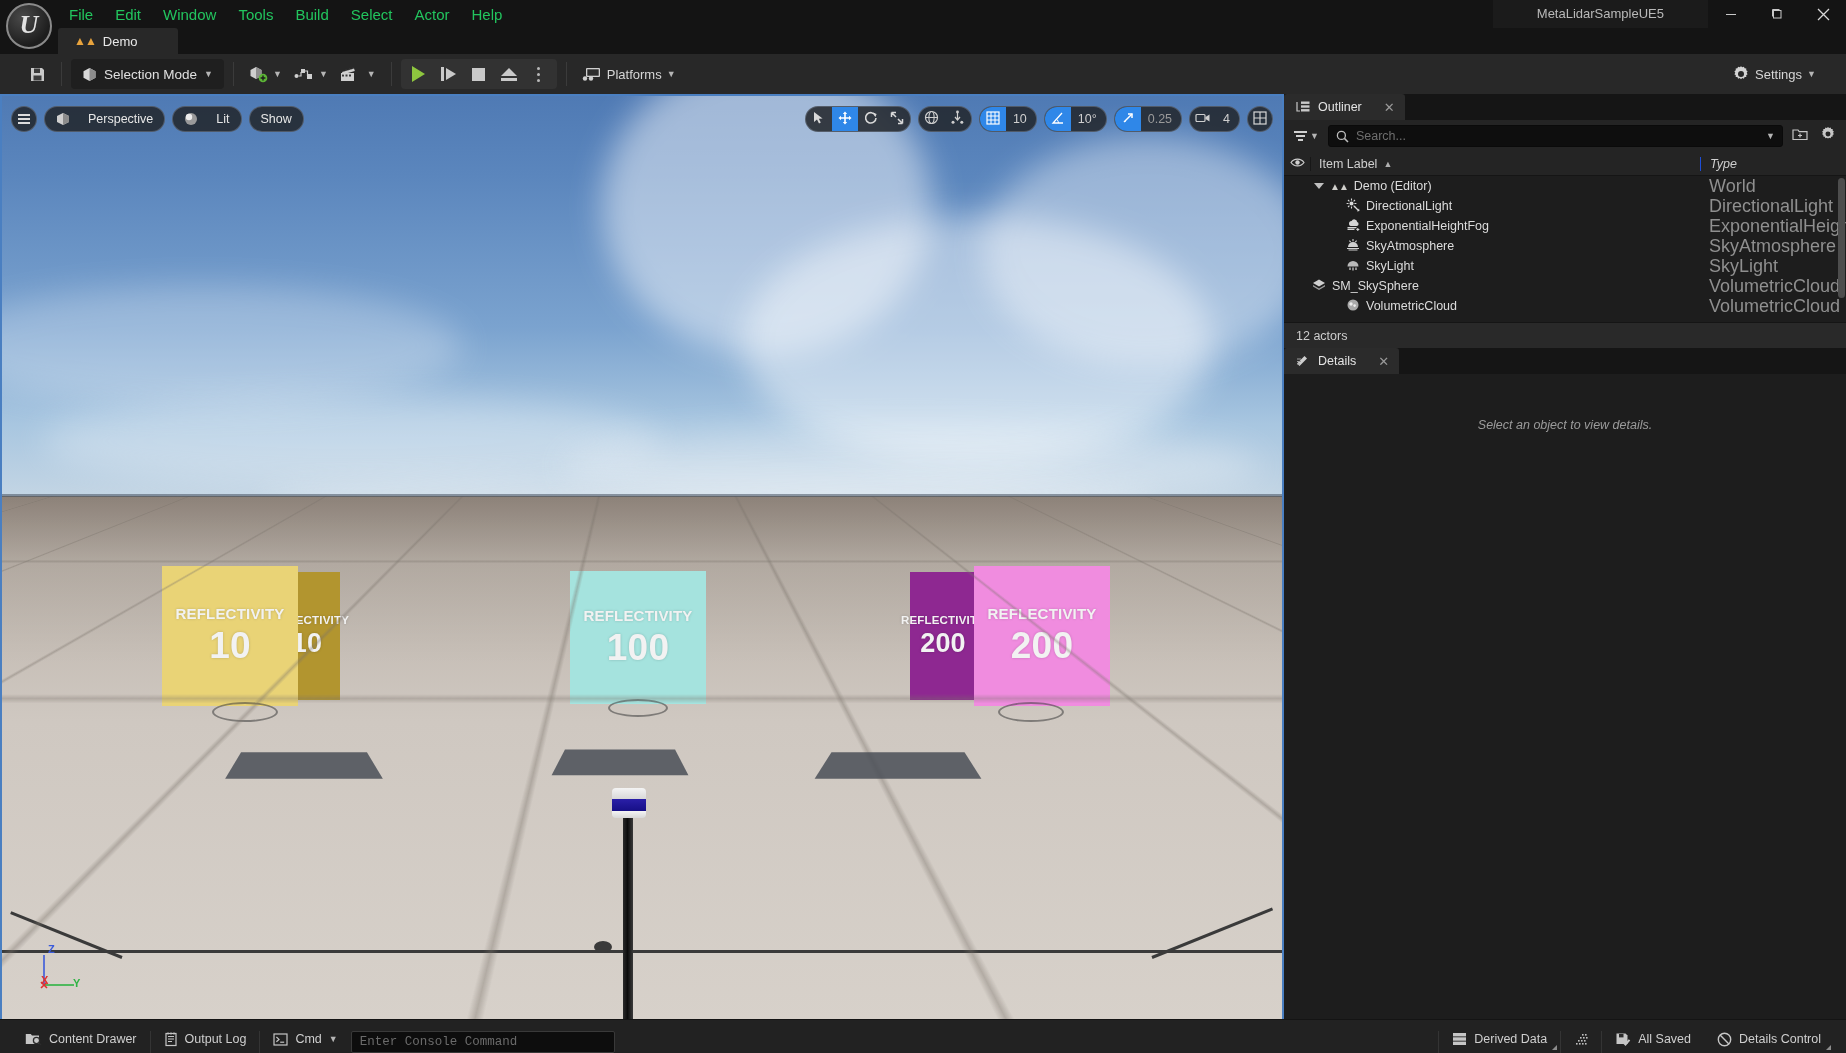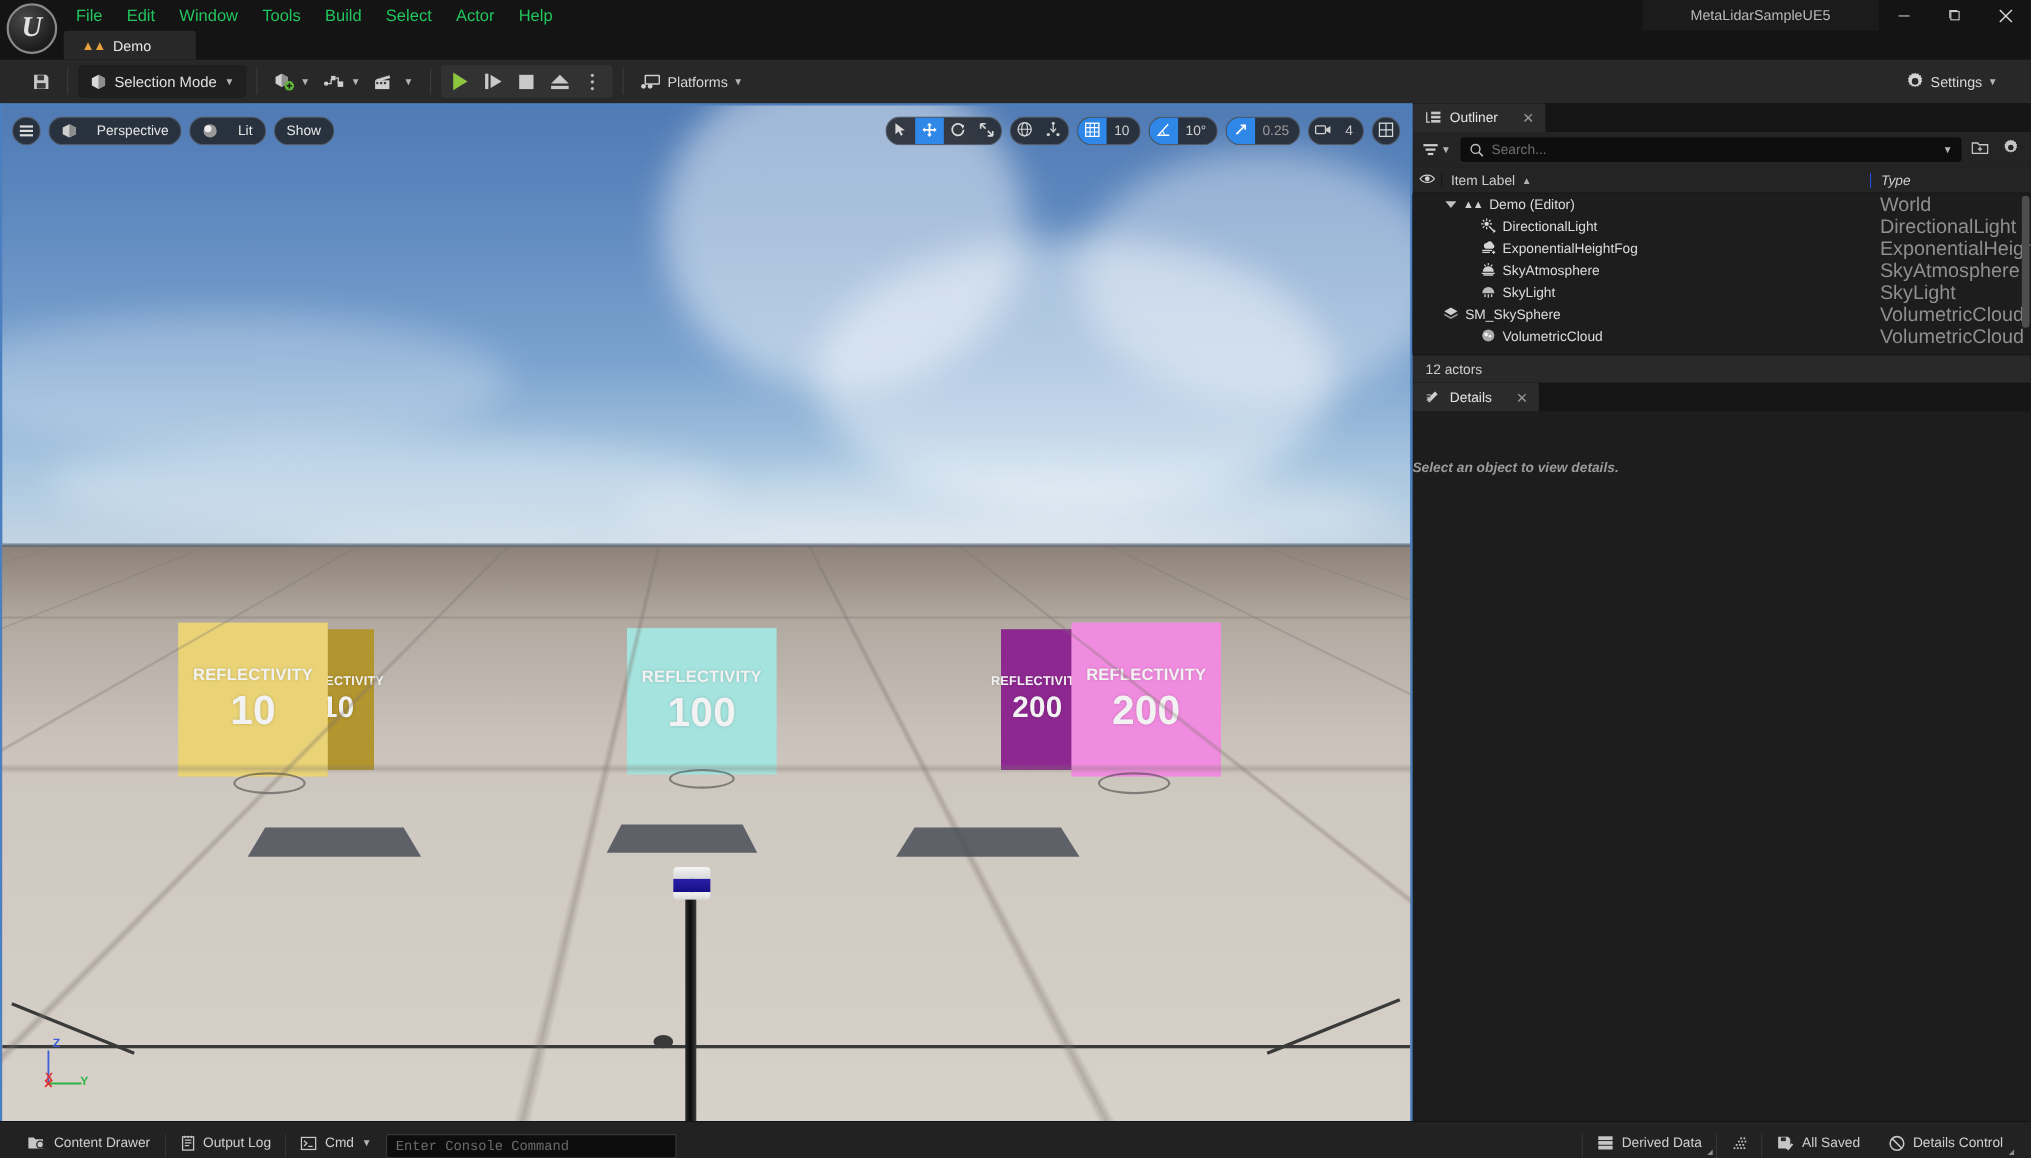--- a/index.html
+++ b/index.html
@@ -173,21 +173,21 @@
   .ch-b{ width:146px; padding-left:9px; border-left:1px solid #1d4ed8;font-style:italic;}
   .tree{ background:#1d1d1d; overflow:hidden; position:relative; }
   .trow{ height:20px; display:flex; align-items:center; font-size:12.5px; color:#dcdcdc; }
   .trow .lab{ flex:1 1 auto; display:flex; align-items:center; gap:6px; overflow:hidden; white-space:nowrap;}
   .trow .typ{ width:146px; color:#8f8f8f; font-size:18px; padding-left:9px; }
   .tri-d{ width:0;height:0;border-left:5px solid transparent;border-right:5px solid transparent;border-top:6px solid #c0c0c0;}
   .outl-status{
     height:26px; background:#292929; color:#cdcdcd; font-size:12.5px; display:flex; align-items:center;
     padding-left:12px; flex:0 0 26px; border-top:1px solid #151515;
   }
-  .details-body{ flex:1 1 auto; background:#1d1d1d; display:flex; padding-top:44px;font-weight:bold;}
+  .details-body{ flex:1 1 auto; background:#1d1d1d; display:flex; justify-content:center; padding-top:44px;}
   .details-msg{ color:#9b9b9b; font-size:12.5px; font-style:italic; }
   .vscroll{ position:absolute; right:1px; top:2px; width:7px; height:120px; background:#4d4d4d; border-radius:4px;}
 
   
   .statusbar{
     height:34px; background:#222222; display:flex; align-items:flex-end; flex:0 0 34px;
     border-top:1px solid #141414; padding:0 4px;
   }
   .sb-btn{ height:28px; display:flex; align-items:center; gap:7px; padding:0 13px; color:#cfcfcf; font-size:12.5px; position:relative;}
   .sb-sep{ width:1px; height:22px; background:#343434; }

